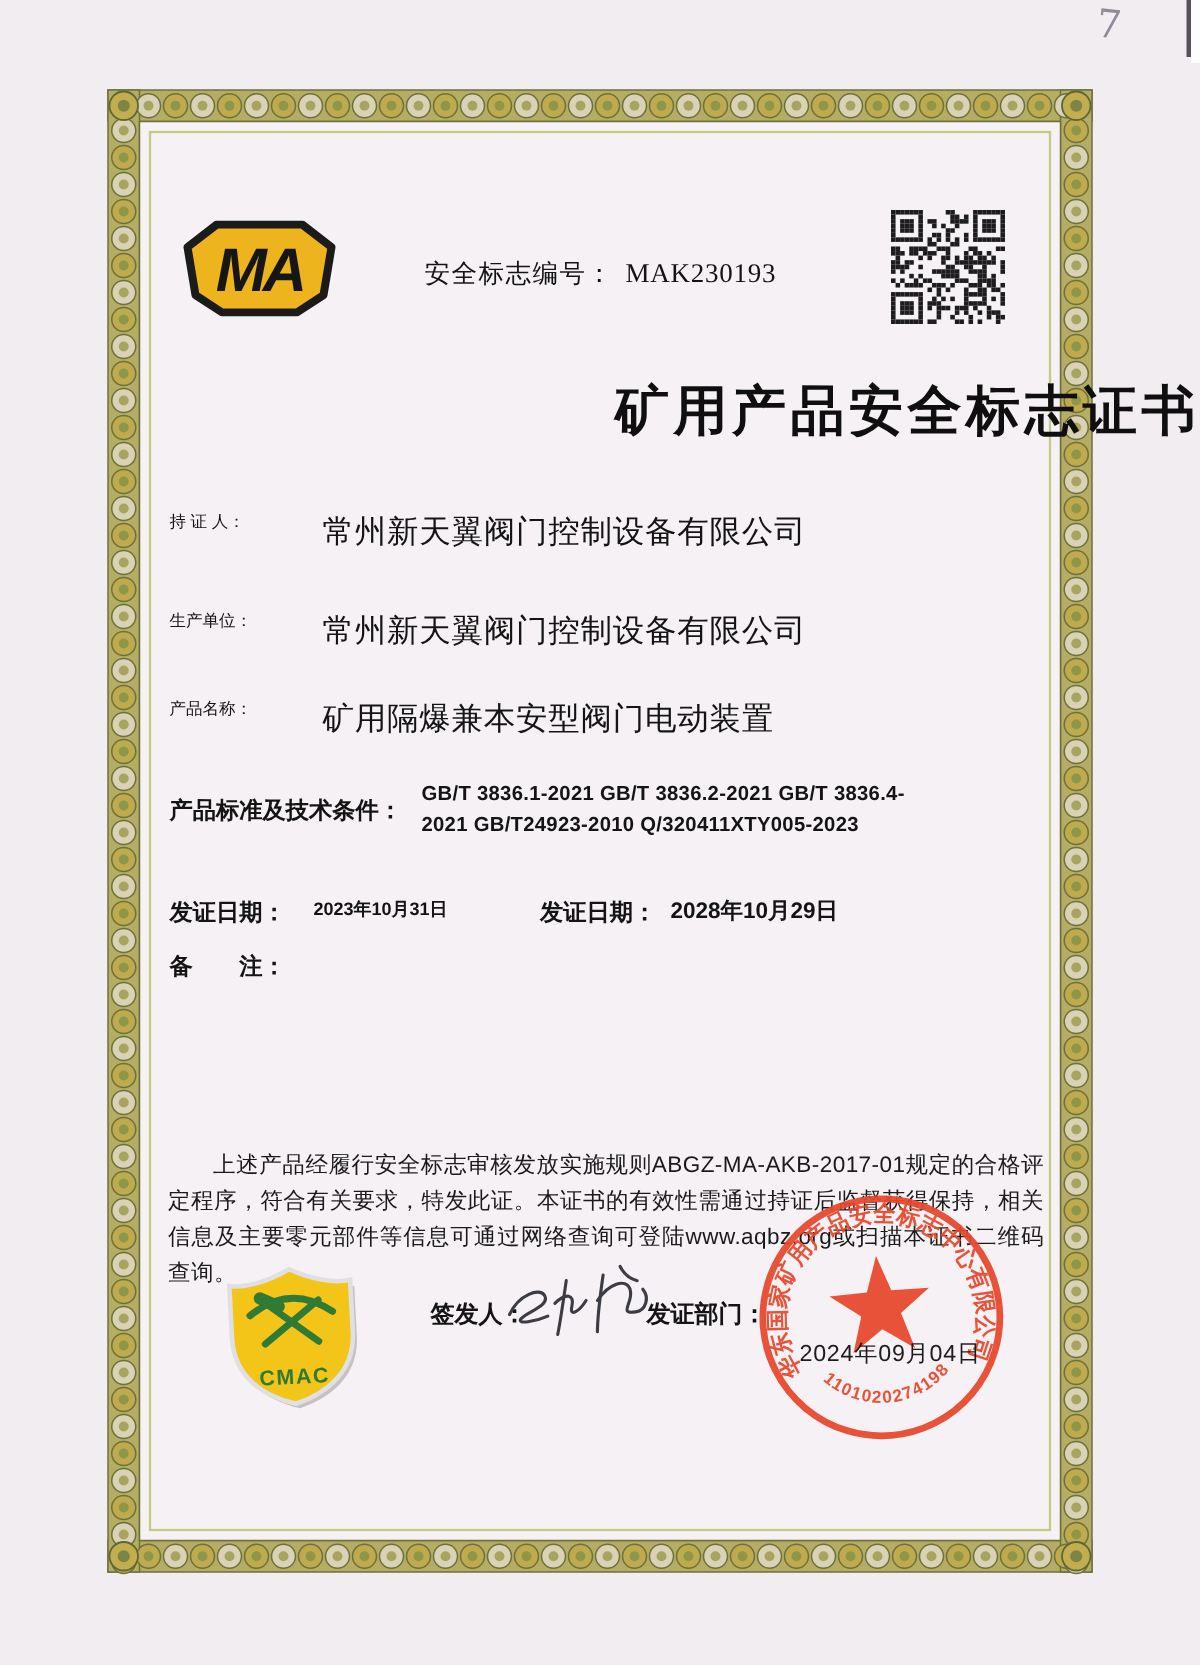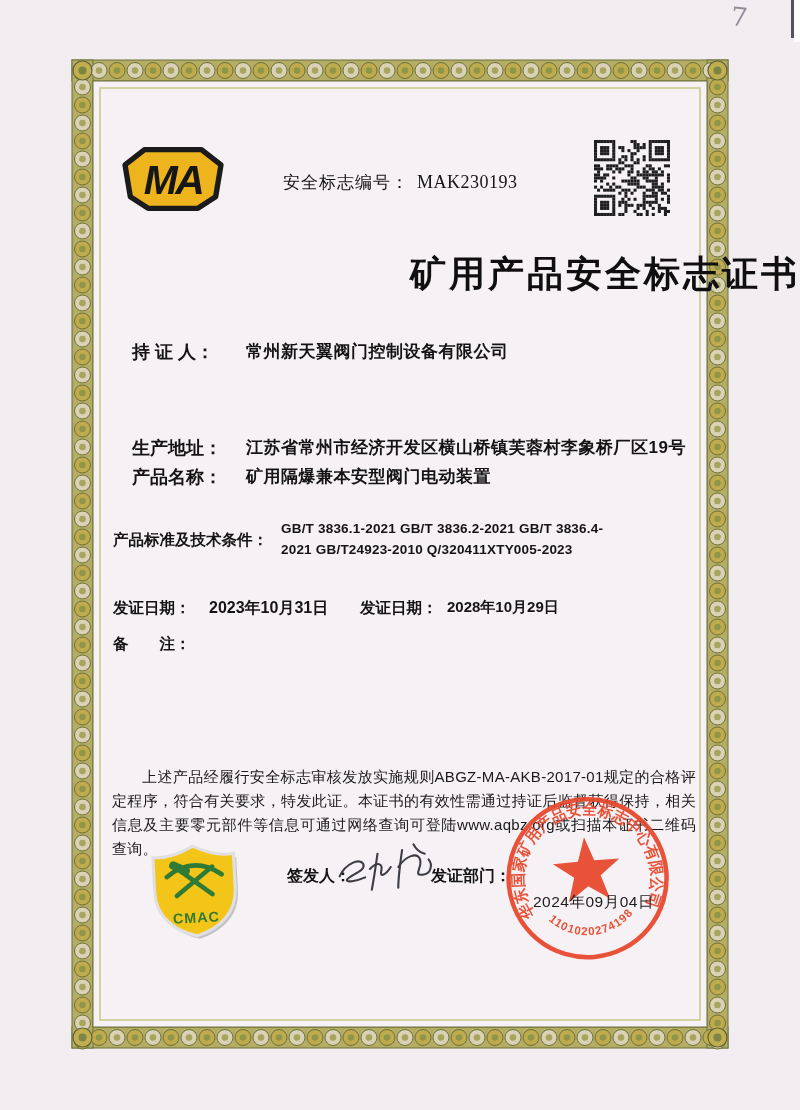--- a/index.html
+++ b/index.html
@@ -15,29 +15,29 @@
 
   .ma-logo{position:absolute;left:118px;top:147px;}
   .cert-no{position:absolute;left:283px;top:171px;font-size:17px;letter-spacing:1px;}
   .cert-no .num{font-family:"Liberation Serif",serif;font-size:18px;margin-left:8px;letter-spacing:.5px;}
   .qr{position:absolute;left:594px;top:140px;}
 
   .title{position:absolute;left:0;top:250px;width:800px;text-align:right;
          font-size:36px;font-weight:900;letter-spacing:3px;color:#0f0f0f;}
 
   .frow{position:absolute;left:113px;height:22px;white-space:nowrap;}
-  .frow .lab{display:inline-block;width:94px;font-size:18px;font-weight:700;white-space:pre;vertical-align:top;margin-left:19px;}
-  .frow .val{display:inline-block;font-size:17px;font-weight:700;margin-left:20px;letter-spacing:.5px;vertical-align:top;}
+  .frow .lab{display:inline-block;width:94px;font-size:11px;font-weight:400;white-space:pre;vertical-align:top;}
+  .frow .val{display:inline-block;font-size:21px;font-weight:400;margin-left:8px;letter-spacing:.5px;vertical-align:top;}
   .std-label{position:absolute;left:113px;top:530px;font-size:15.5px;font-weight:700;white-space:pre;}
   .std-value{position:absolute;left:281px;top:518px;width:344px;font-size:13.5px;font-weight:700;
              line-height:21px;letter-spacing:.2px;}
   .dates-row{position:absolute;left:113px;top:598px;width:600px;height:22px;}
   .dates-row span{position:absolute;font-weight:700;}
   .d-l1{left:0;font-size:15.5px;}
-  .d-v1{left:96px;font-size:16px;}
+  .d-v1{left:96px;font-size:12px;}
   .d-l2{left:247px;font-size:15.5px;}
   .d-v2{left:334px;font-size:15px;}
   .remark-row{position:absolute;left:113px;top:634px;font-size:15.5px;font-weight:700;white-space:pre;}
 
   .statement{position:absolute;left:112px;top:735px;width:584px;font-size:15px;font-weight:400;
              line-height:24px;text-indent:2em;text-align:justify;letter-spacing:.3px;color:#1a1a1a;margin-top:30px;}
 
   .cmac{position:absolute;left:150px;top:842px;transform:rotate(-3deg);}
   .signer-label{position:absolute;left:287px;top:866px;font-size:16px;font-weight:700;}
   .signature{position:absolute;left:334px;top:838px;}
@@ -746,22 +746,22 @@
       <rect x="51" y="72" width="3" height="3" fill="#1d1d20"></rect>
       <rect x="57" y="72" width="3" height="3" fill="#1d1d20"></rect>
       <rect x="69" y="72" width="3" height="3" fill="#1d1d20"></rect>
     </svg>
 
   <div class="title">矿用产品安全标志证书</div>
 
   <div class="frow" style="top:340px">
     <span class="lab">持 证 人：</span><span class="val">常州新天翼阀门控制设备有限公司</span>
   </div>
-  <div class="frow" style="top:436px">
-    <span class="lab">生产地址：</span><span class="val">江苏省常州市经济开发区横山桥镇芙蓉村李象桥厂区19号</span>
+  <div class="frow" style="top:406px">
+    <span class="lab">生产单位：</span><span class="val">常州新天翼阀门控制设备有限公司</span>
   </div>
   <div class="frow" style="top:465px">
     <span class="lab">产品名称：</span><span class="val">矿用隔爆兼本安型阀门电动装置</span>
   </div>
   <div class="std-label">产品标准及技术条件：</div>
   <div class="std-value">GB/T 3836.1-2021 GB/T 3836.2-2021 GB/T 3836.4-2021 GB/T24923-2010 Q/320411XTY005-2023</div>
 
   <div class="dates-row">
     <span class="d-l1">发证日期：</span>
     <span class="d-v1">2023年10月31日</span>

